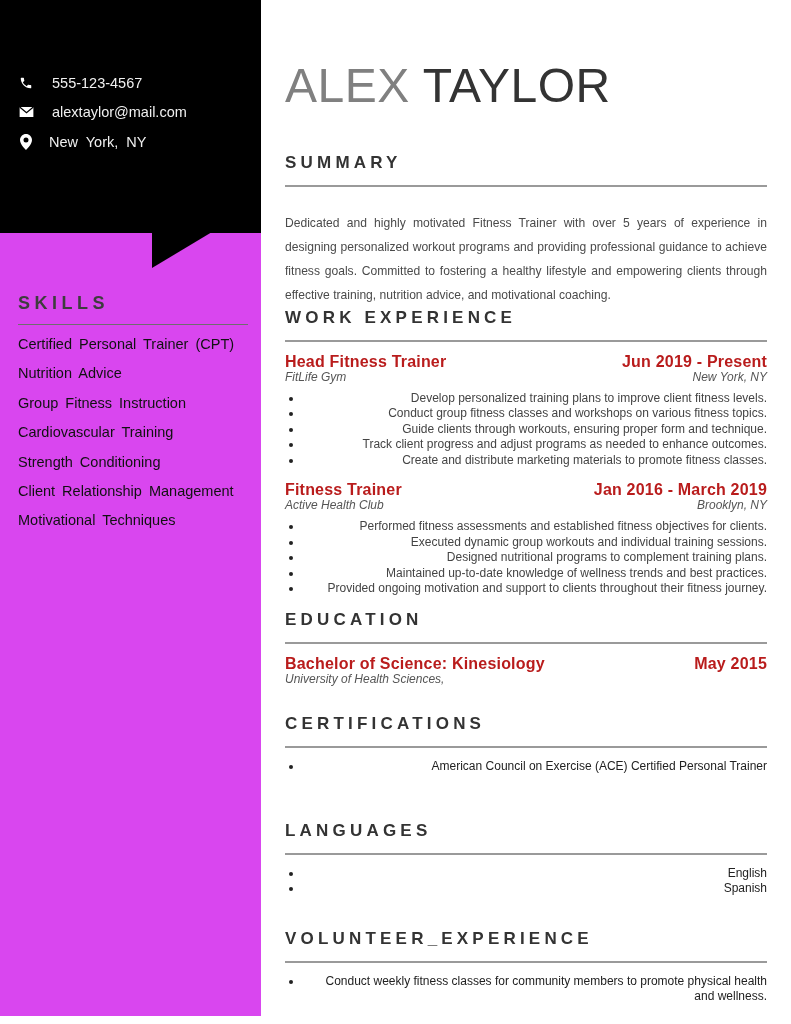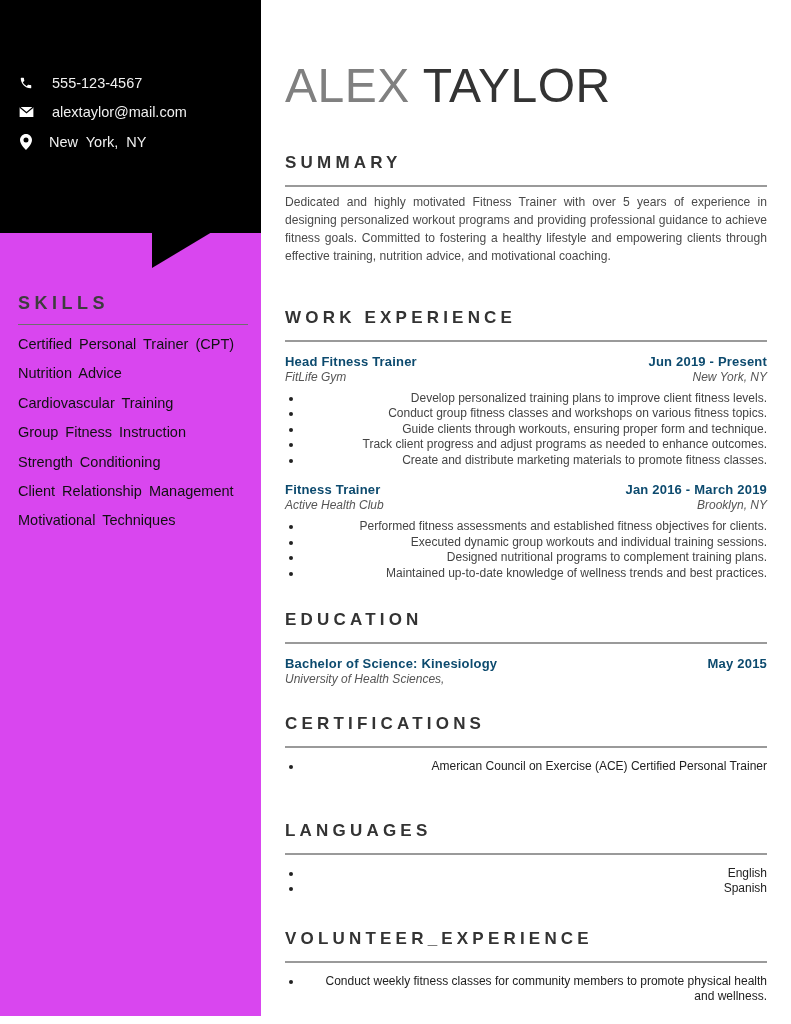--- a/index.html
+++ b/index.html
@@ -21,25 +21,25 @@
     .skills-list { position: absolute; left: 18px; top: 333px; list-style: none; }
     .skills-list li { font-size: 14.5px; color: #111; height: 29.4px; line-height: 22px; word-spacing: 3px; }
     .name { position: absolute; left: 285px; top: 58px; font-size: 48px; line-height: 56px; letter-spacing: 0.5px; white-space: nowrap; }
     .name .first { color: #808080; }
     .name .last { color: #333333; }
 
     .section { position: absolute; left: 285px; width: 482px; }
     .sec-title { font-size: 17px; font-weight: bold; letter-spacing: 4.2px; color: #333; height: 22px; line-height: 22px; }
     .sec-rule { height: 1.5px; background: #9a9a9a; margin-top: 11px; }
 
-    .summary-text { margin-top: 6px; font-size: 12.1px; line-height: 18px; color: #4a4a4a; text-align: justify; }
+    .summary-text { margin-top: 24px; font-size: 12.1px; line-height: 24px; color: #4a4a4a; text-align: justify; }
 
     .job { margin-top: 12px; }
     .job + .job { margin-top: 14px; }
-    .job-head { display: flex; justify-content: space-between; font-size: 13px; font-weight: bold; color: #0c4a6e; line-height: 16px; letter-spacing: 0.2px; }
+    .job-head { display: flex; justify-content: space-between; font-size: 16px; font-weight: bold; color: #b91c1c; line-height: 16px; letter-spacing: 0.2px; }
     .job-sub { display: flex; justify-content: space-between; font-size: 12px; font-style: italic; color: #555; line-height: 15px; }
     .bullets { list-style: none; margin-top: 6px; text-align: right; }
     .bullets li { position: relative; padding-left: 18px; font-size: 12px; line-height: 15.5px; color: #444; }
     .bullets li::before { content: ""; position: absolute; left: 4px; top: 6px; width: 4px; height: 4px; border-radius: 50%; background: #222; }
     .bullets.dark li { color: #222; }
   </style>
 </head>
 <body>
 
 <div class="sidebar">
@@ -74,22 +74,22 @@
       </span>
       <span class="txt">New York, NY</span>
     </div>
   </div>
 
   <div class="skills-title">SKILLS</div>
   <div class="skills-rule"></div>
   <ul class="skills-list">
     <li>Certified Personal Trainer (CPT)</li>
     <li>Nutrition Advice</li>
+    <li>Group Fitness Instruction</li>
     <li>Cardiovascular Training</li>
-    <li>Group Fitness Instruction</li>
     <li>Strength Conditioning</li>
     <li>Client Relationship Management</li>
     <li>Motivational Techniques</li>
   </ul>
 </div>
 
 <div class="name">
   <span class="first">ALEX</span>
   <span class="last">TAYLOR</span>
 </div>
@@ -129,20 +129,21 @@
     </div>
     <div class="job-sub">
       <span>Active Health Club</span>
       <span>Brooklyn, NY</span>
     </div>
     <ul class="bullets">
       <li>Performed fitness assessments and established fitness objectives for clients.</li>
       <li>Executed dynamic group workouts and individual training sessions.</li>
       <li>Designed nutritional programs to complement training plans.</li>
       <li>Maintained up-to-date knowledge of wellness trends and best practices.</li>
+      <li>Provided ongoing motivation and support to clients throughout their fitness journey.</li>
     </ul>
   </div>
 </div>
 
 <div class="section" style="top:609px;">
   <div class="sec-title">EDUCATION</div>
   <div class="sec-rule"></div>
   <div class="job">
     <div class="job-head">
       <span>Bachelor of Science: Kinesiology</span>

